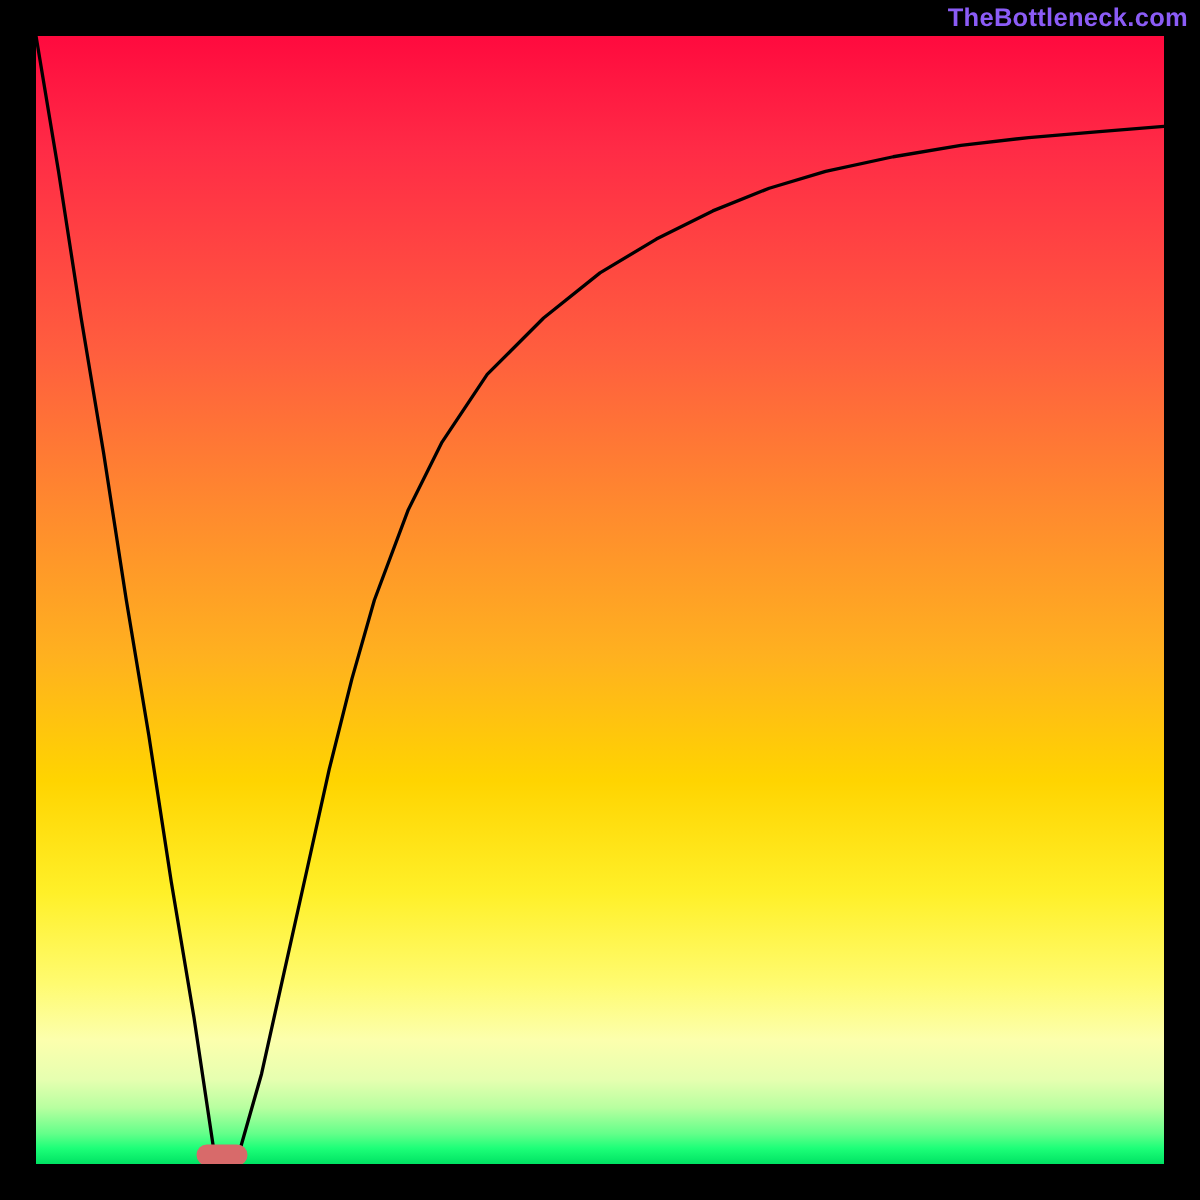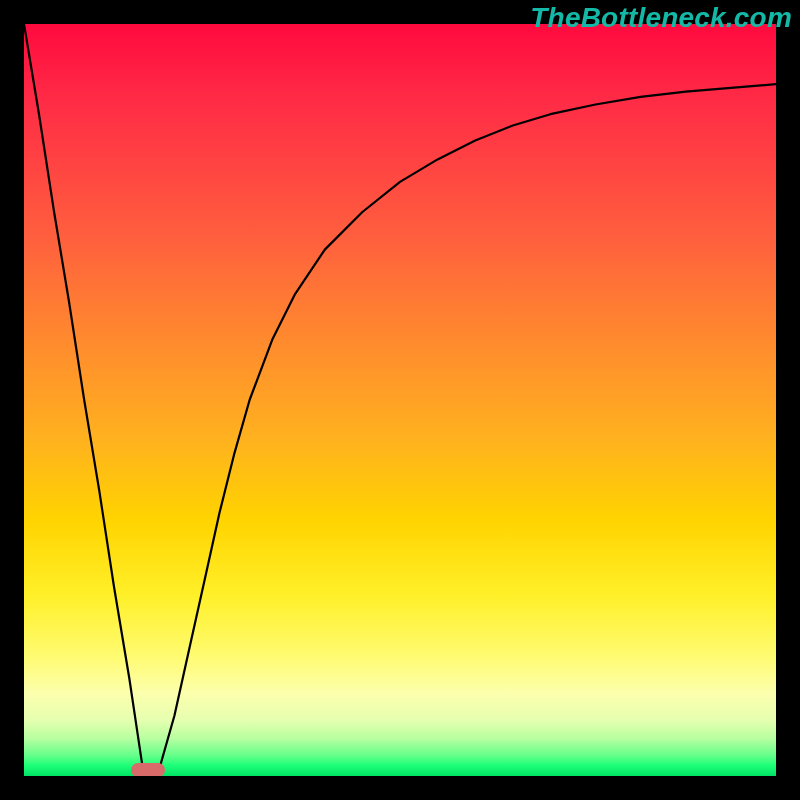--- a/index.html
+++ b/index.html
@@ -62,26 +62,25 @@
   .marker {
     position: absolute;
     background: #d86a6a;
     border-radius: 999px;
   }
   .watermark {
     position: absolute;
     top: 2px;
     right: 8px;
     font-family: Arial, Helvetica, sans-serif;
-    font-size: 28px;
+    font-size: 17px;
     font-weight: 600;
-    color: #14b8a6;
+    color: #8b5cf6;
     letter-spacing: 0.2px;
     user-select: none;
-    font-style: italic;
   }
 </style>
 </head>
 <body>
 
 <div class="frame">
 
   <div class="plot-area">
     <div class="gradient"></div>
 

